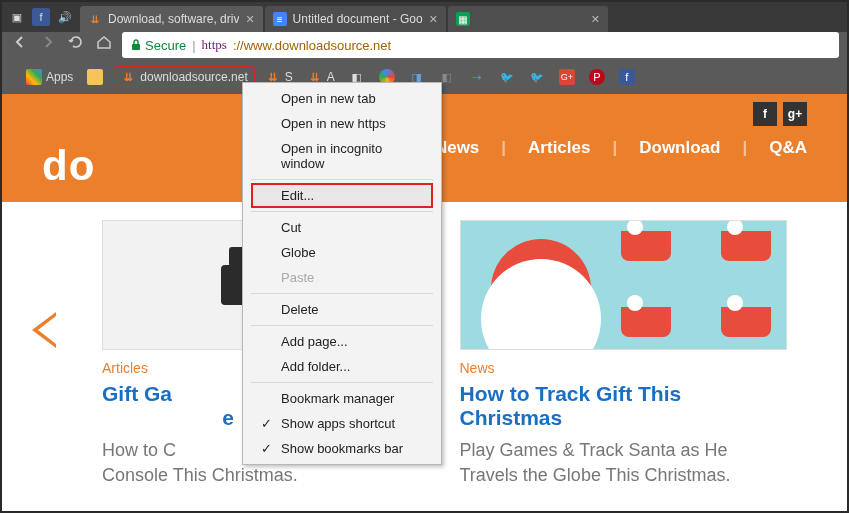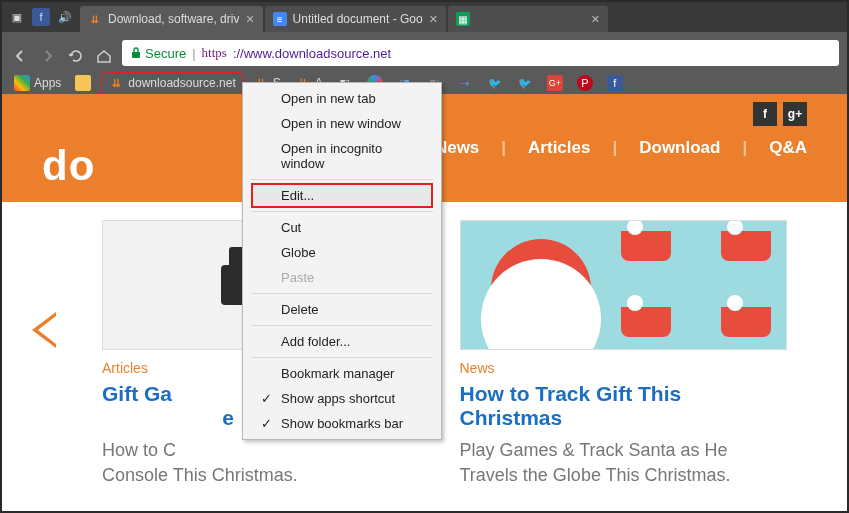--- a/index.html
+++ b/index.html
@@ -6,29 +6,29 @@
 body { width: 849px; height: 513px; overflow: hidden; background: #fff; position: relative; border: 2px solid #2a2a2a; }
 
 .tab-strip { background: #393939; height: 30px; display: flex; align-items: flex-end; padding-left: 6px; }
 .tab-strip .sysicon { width: 18px; height: 18px; margin: 0 6px 6px 0; display:flex; align-items:center; justify-content:center; color:#ddd; font-size:11px; }
 .tab { height: 26px; background: #4e4e4e; display: flex; align-items: center; padding: 0 8px; margin-right: 2px; border-radius: 3px 3px 0 0; color: #ddd; font-size: 12px; max-width: 190px; min-width: 60px; }
 .tab.active { background: #5a5a5a; }
 .tab .favicon { width: 14px; height: 14px; margin-right: 6px; flex-shrink:0; display:flex; align-items:center; justify-content:center; font-size:10px; }
 .tab .tx { white-space: nowrap; overflow: hidden; text-overflow: ellipsis; flex:1; }
 .tab .cx { margin-left: 6px; color:#bbb; font-size:11px; }
 
-.nav-bar { background: #5a5a5a; height: 34px; display: flex; align-items: flex-end; padding: 0 8px; gap: 8px; }
+.nav-bar { background: #5a5a5a; height: 34px; display: flex; align-items: flex-start; padding: 0 8px; gap: 8px; }
 .nav-icon { width: 20px; height: 20px; color: #ccc; display:flex; align-items:center; justify-content:center; }
 .omnibox { flex:1; background: #fff; height: 26px; border-radius: 3px; display: flex; align-items: center; padding: 0 8px; font-size: 13px; color:#333; gap:6px; }
 .secure-lock { color: #0a8a3a; display:flex; align-items:center; gap:3px; font-size:13px; }
 .url-sep { color:#999; }
 .url-proto { color:#701a75;font-family:Liberation Serif, serif; }
-.url-rest { color:#4c1d95; }
-
-.bookmarks-bar { background: #5a5a5a; height: 28px; display:flex; align-items:flex-end; padding:0 8px; gap:6px; color:#ddd; font-size:12px; }
+.url-rest { color:#a16207; }
+
+.bookmarks-bar { background: #5a5a5a; height: 28px; display:flex; align-items:flex-start; padding:0 20px; gap:6px; color:#ddd; font-size:12px; }
 .bm { display:flex; align-items:center; gap:4px; height:22px; padding:0 4px; border-radius:3px; }
 .bm.highlight { border:1px solid #d22; padding:0 6px; }
 .bm-ic { width:16px; height:16px; display:flex; align-items:center; justify-content:center; font-size:11px; }
 
 .page { position:relative; height: calc(100% - 92px); }
 .hero { background:#eb7f2c; height:108px; display:flex; align-items:center; justify-content:space-between; padding:0 40px; color:#fff; }
 .logo { font-size:42px; font-weight:800; letter-spacing:1px;margin-top:36px; }
 .topnav { display:flex; gap:22px; align-items:center; font-size:17px; font-weight:700; }
 .topnav span.sep { color:rgba(255,255,255,.5); }
 .social-top { position:absolute; top:8px; right:40px; display:flex; gap:6px; }
@@ -228,29 +228,30 @@
       </div>
       <div class="cat">News</div>
       <div class="title">How to Track Gift This Christmas</div>
       <div class="desc">Play Games &amp; Track Santa as He Travels the Globe This Christmas.</div>
     </div>
   </div>
 </div>
 
 <div class="ctx">
   <div class="mi">Open in new tab</div>
-  <div class="mi">Open in new window</div>
+  <div class="mi">Open in new https</div>
   <div class="mi">Open in incognito window</div>
   <hr>
   <div class="mi highlight">Edit...</div>
   <hr>
   <div class="mi">Cut</div>
   <div class="mi">Globe</div>
   <div class="mi disabled">Paste</div>
   <hr>
   <div class="mi">Delete</div>
   <hr>
+  <div class="mi">Add page...</div>
   <div class="mi">Add folder...</div>
   <hr>
   <div class="mi">Bookmark manager</div>
   <div class="mi chk">Show apps shortcut</div>
   <div class="mi chk">Show bookmarks bar</div>
 </div>
 
 </body></html>

